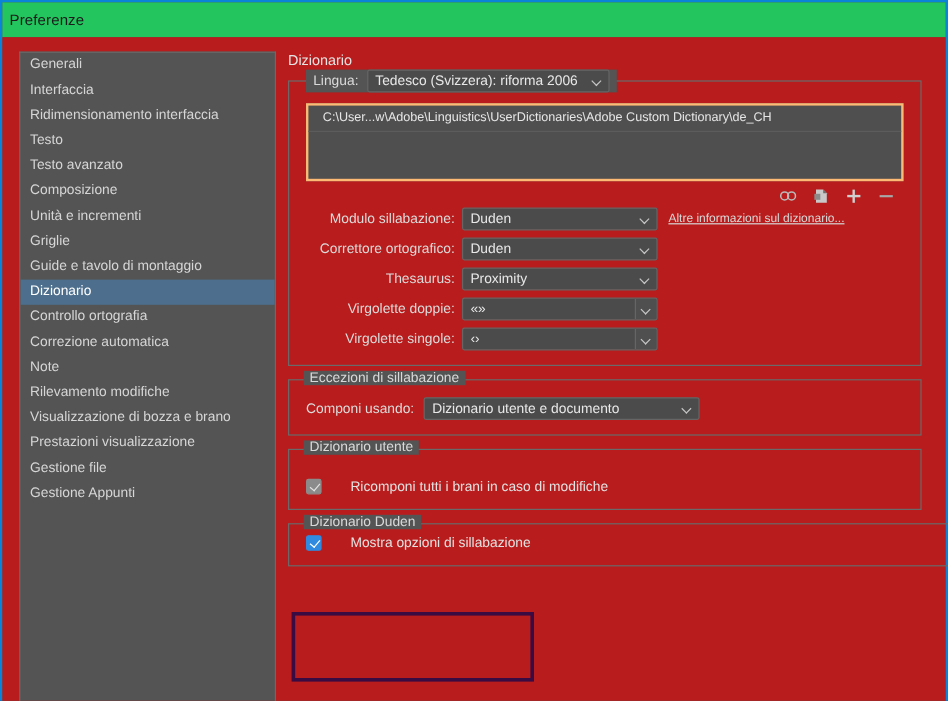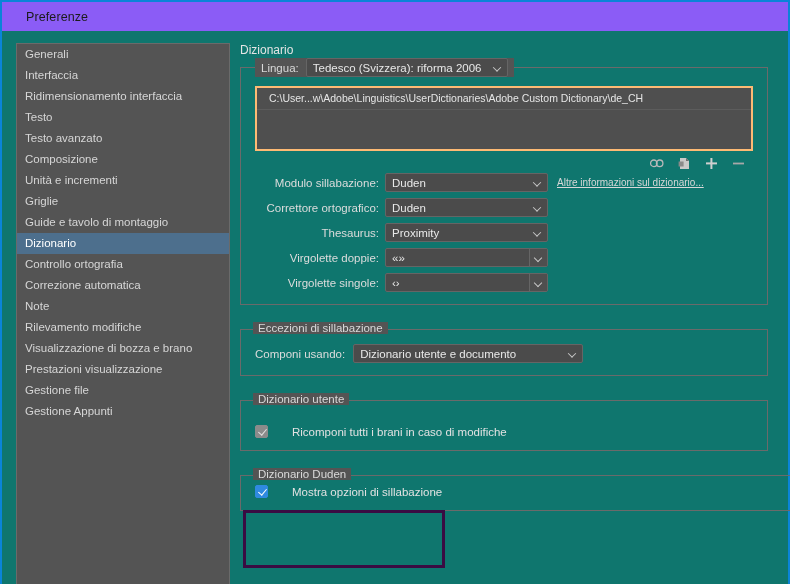--- a/index.html
+++ b/index.html
@@ -23,39 +23,39 @@
     height: 584px;
     box-sizing: border-box;
     border-left: 2px solid #0a84d8;
     border-top: 2px solid #0a84d8;
     border-right: 2px solid #0a84d8;
     background: #545454;
   }
 
   #titlebar {
     height: 29px;
-    background: #8b5cf6;
-    display: flex;
-    align-items: center;
-    padding-left: 24px;
+    background: #22c55e;
+    display: flex;
+    align-items: center;
+    padding-left: 6px;
     box-sizing: border-box;
   }
   #titlebar .title {
     font-size: 12.5px;
     color: #1b1b1b;
     letter-spacing: 0.1px;
   }
 
   #body-area {
     position: absolute;
     left: 0;
     top: 29px;
     right: 0;
     bottom: 0;
-    background: #0f766e;
+    background: #b91c1c;
   }
 
   
   #sidebar {
     position: absolute;
     left: 14px;
     top: 12px;
     width: 214px;
     bottom: 0px;
     background: #545454;
@@ -90,21 +90,21 @@
     font-size: 12px;
     color: #e4e4e4;
     margin-bottom: 10px;
   }
 
   
   .group {
     position: relative;
     border: 1px solid #6a6a6a;
     box-sizing: border-box;
-    margin-bottom: 24px;
+    margin-bottom: 11px;
   }
   .group-legend {
     position: absolute;
     top: -8px;
     left: 12px;
     background: #545454;
     padding: 0 5px;
     font-size: 11.5px;
     color: #d9d9d9;
     white-space: nowrap;

